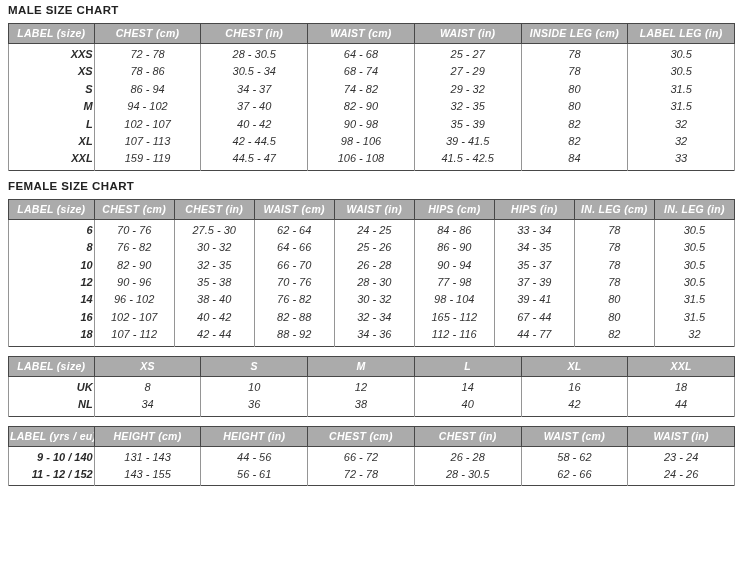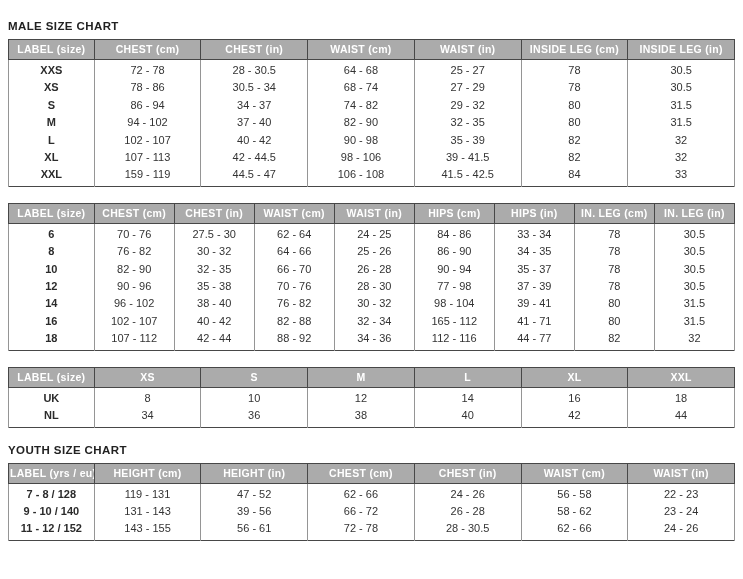--- a/index.html
+++ b/index.html
@@ -5,33 +5,34 @@
   * { box-sizing: border-box; }
   html, body { margin: 0; padding: 0; }
   body {
     width: 743px;
     height: 579px;
     background: #ffffff;
     font-family: "Liberation Sans", sans-serif;
     padding: 4px 8px 0 8px;
     overflow: hidden;
   }
-  section.size-chart-section { margin: 16px 0 9px 0; }
+  section.size-chart-section { margin: 0 0 9px 0; }
   h2.section-title {
     margin: 0 0 7px 0;
     font-size: 11.5px;
     font-weight: bold;
     color: var(--title-text, #222222);
     letter-spacing: 0.4px;
   }
   table.size-table {
     width: 100%;
     border-collapse: collapse;
     table-layout: fixed;
     border: 1.5px solid var(--border-dark, #474747);
+    font-style: italic;
   }
   table.size-table col.label-col { width: 11.8%; }
   table.size-table th {
     background: var(--header-bg, #ABABAB);
     color: var(--header-text, #ffffff);
     font-size: 10.5px;
     font-weight: bold;
     letter-spacing: 0.3px;
     text-align: center;
     padding: 3px 1px;
@@ -47,20 +48,21 @@
     padding: 2px 1px;
     line-height: 13.4px;
     border-left: 1px solid var(--border-light, #959595);
     border-right: 1px solid var(--border-light, #959595);
     white-space: nowrap;
     overflow: hidden;
   }
   table.size-table td:first-child {
     font-weight: bold;
     color: #2b2b2b;
+    text-align: right;
   }
   table.size-table tbody tr:first-child td { padding-top: 4px; }
   table.size-table tbody tr:last-child td { padding-bottom: 4px; }
 </style>
 </head>
 <body>
 
 <main>
     <section class="size-chart-section">
       <h2 class="section-title">MALE SIZE CHART</h2>
@@ -75,21 +77,21 @@
           <col>
         </colgroup>
         <thead>
           <tr>
             <th>LABEL (size)</th>
             <th>CHEST (cm)</th>
             <th>CHEST (in)</th>
             <th>WAIST (cm)</th>
             <th>WAIST (in)</th>
             <th>INSIDE LEG (cm)</th>
-            <th>INSIDE LEG (in)</th>
+            <th>LABEL LEG (in)</th>
           </tr>
         </thead>
         <tbody>
           <tr>
             <td>XXS</td>
             <td>72 - 78</td>
             <td>28 - 30.5</td>
             <td>64 - 68</td>
             <td>25 - 27</td>
             <td>78</td>
@@ -146,20 +148,21 @@
             <td>44.5 - 47</td>
             <td>106 - 108</td>
             <td>41.5 - 42.5</td>
             <td>84</td>
             <td>33</td>
           </tr>
         </tbody>
       </table>
     </section>
     <section class="size-chart-section">
+      <h2 class="section-title">FEMALE SIZE CHART</h2>
       <table class="size-table">
         <colgroup>
           <col class="label-col">
           <col>
           <col>
           <col>
           <col>
           <col>
           <col>
           <col>
@@ -234,21 +237,21 @@
             <td>80</td>
             <td>31.5</td>
           </tr>
           <tr>
             <td>16</td>
             <td>102 - 107</td>
             <td>40 - 42</td>
             <td>82 - 88</td>
             <td>32 - 34</td>
             <td>165 - 112</td>
-            <td>41 - 71</td>
+            <td>67 - 44</td>
             <td>80</td>
             <td>31.5</td>
           </tr>
           <tr>
             <td>18</td>
             <td>107 - 112</td>
             <td>42 - 44</td>
             <td>88 - 92</td>
             <td>34 - 36</td>
             <td>112 - 116</td>
@@ -297,21 +300,20 @@
             <td>36</td>
             <td>38</td>
             <td>40</td>
             <td>42</td>
             <td>44</td>
           </tr>
         </tbody>
       </table>
     </section>
     <section class="size-chart-section">
-      <h2 class="section-title">YOUTH SIZE CHART</h2>
       <table class="size-table">
         <colgroup>
           <col class="label-col">
           <col>
           <col>
           <col>
           <col>
           <col>
           <col>
         </colgroup>
@@ -321,32 +323,23 @@
             <th>HEIGHT (cm)</th>
             <th>HEIGHT (in)</th>
             <th>CHEST (cm)</th>
             <th>CHEST (in)</th>
             <th>WAIST (cm)</th>
             <th>WAIST (in)</th>
           </tr>
         </thead>
         <tbody>
           <tr>
-            <td>7 - 8 / 128</td>
-            <td>119 - 131</td>
-            <td>47 - 52</td>
-            <td>62 - 66</td>
-            <td>24 - 26</td>
-            <td>56 - 58</td>
-            <td>22 - 23</td>
-          </tr>
-          <tr>
             <td>9 - 10 / 140</td>
             <td>131 - 143</td>
-            <td>39 - 56</td>
+            <td>44 - 56</td>
             <td>66 - 72</td>
             <td>26 - 28</td>
             <td>58 - 62</td>
             <td>23 - 24</td>
           </tr>
           <tr>
             <td>11 - 12 / 152</td>
             <td>143 - 155</td>
             <td>56 - 61</td>
             <td>72 - 78</td>

